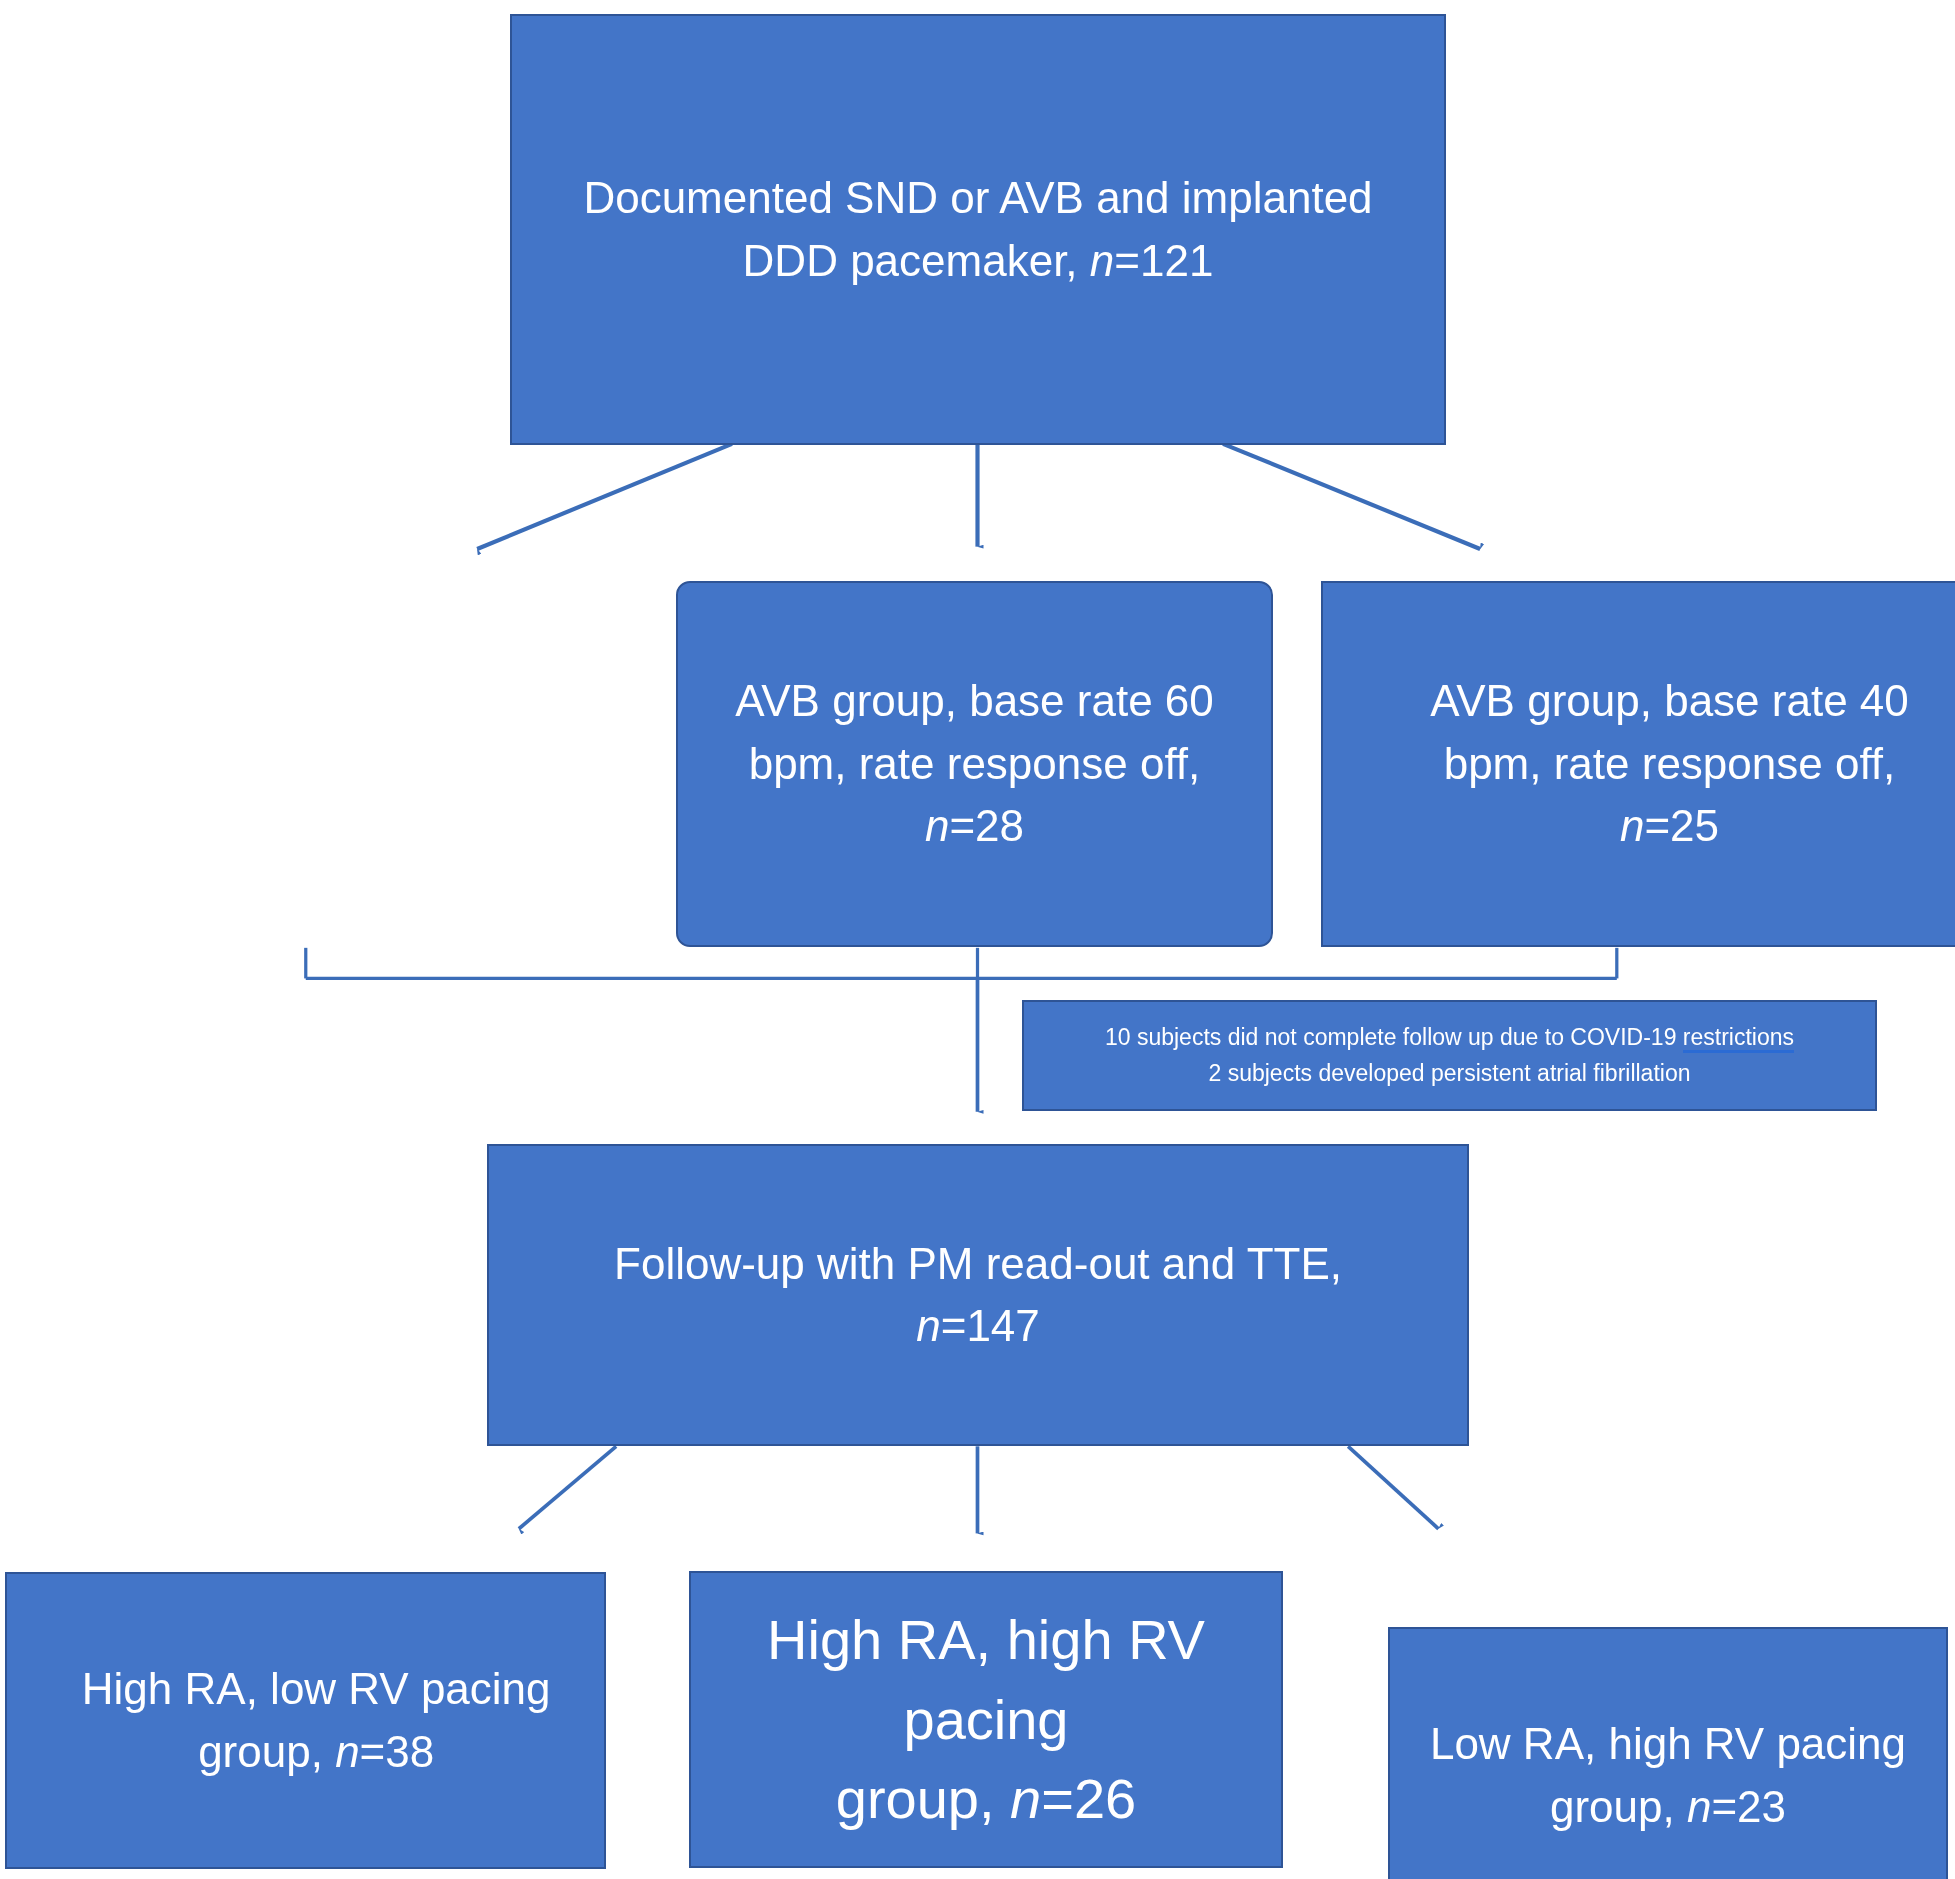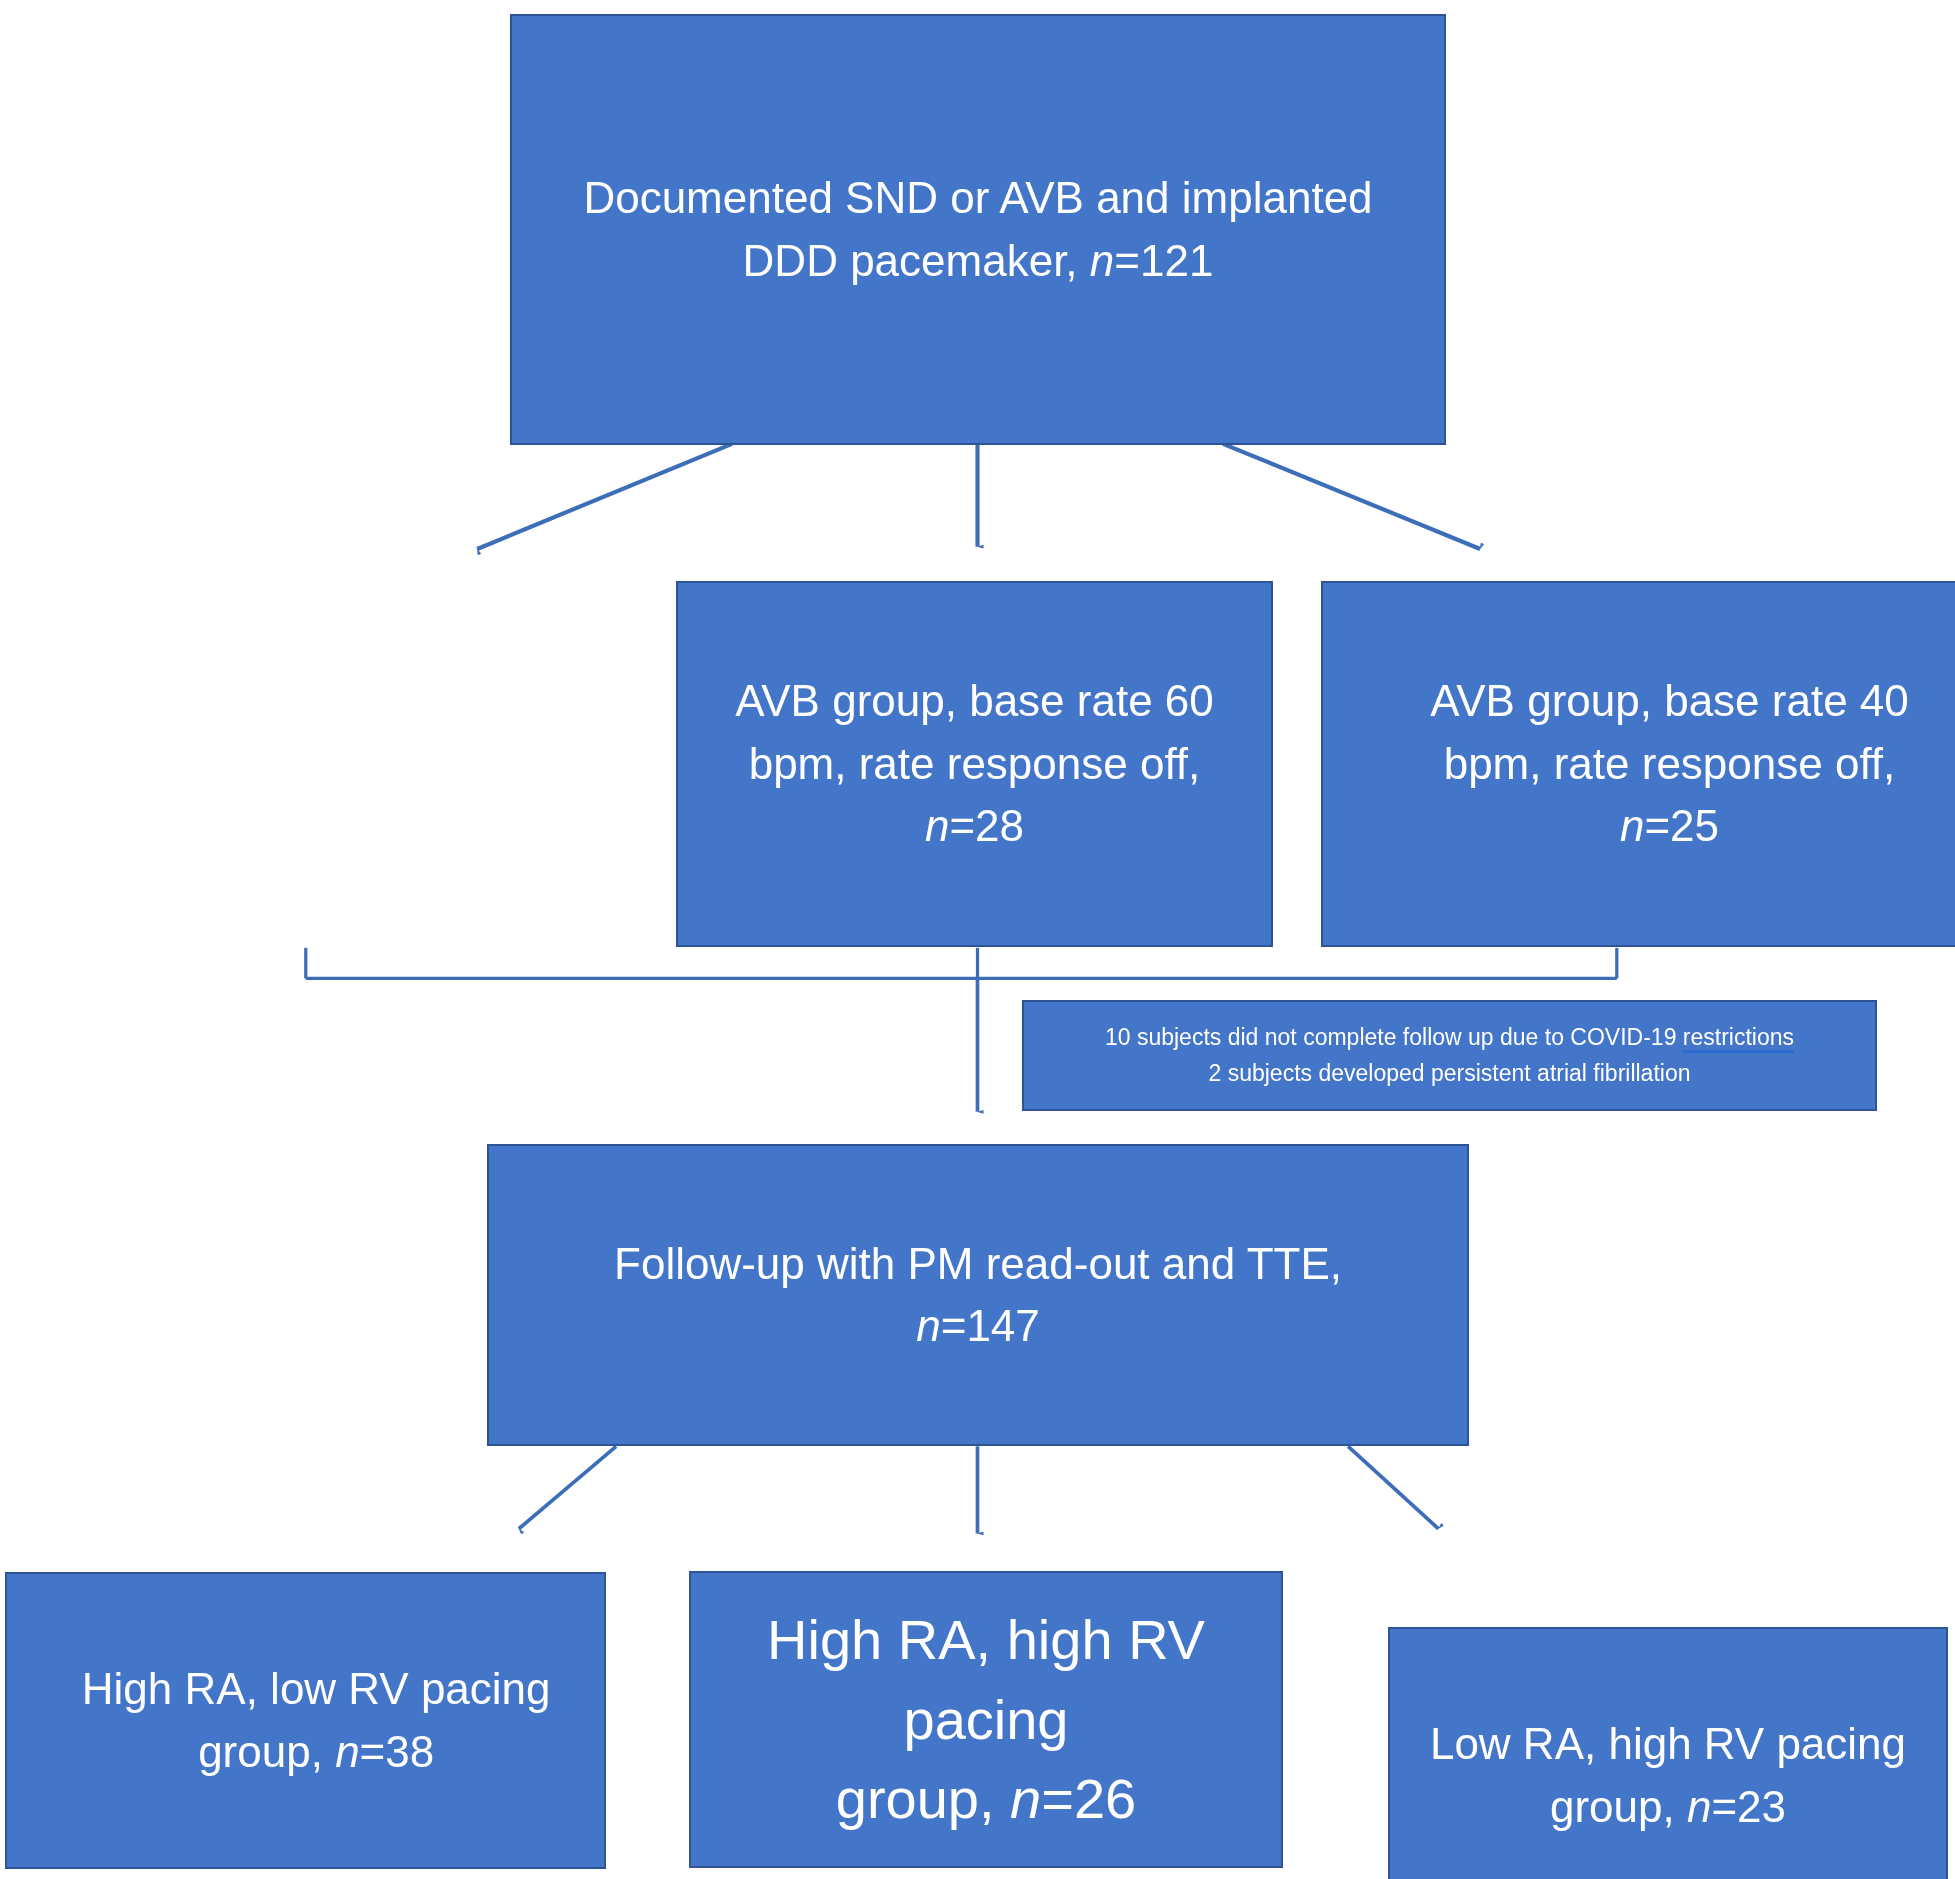--- a/index.html
+++ b/index.html
@@ -40,20 +40,21 @@
     left: 510px;  top: 14px;   width: 936px; height: 431px;
     font-size: 44px;
   }
   #node-snd {
     left: 5.6px;    top: 581px; width: 602px; height: 366px;
     font-size: 44px;
   }
   #node-avb60 {
     left: 676px;  top: 581px; width: 597px; height: 366px;
     font-size: 44px;
+    border-radius: 14px;
   }
   #node-avb40 {
     left: 1321px;  top: 581px; width: 697px; height: 366px;
     font-size: 44px;
   }
   #node-exclusions {
     left: 1022px;  top: 1000px; width: 855px; height: 111px;
     font-size: 23px;
     padding: 0 9.3px;
     line-height: 1.55;

